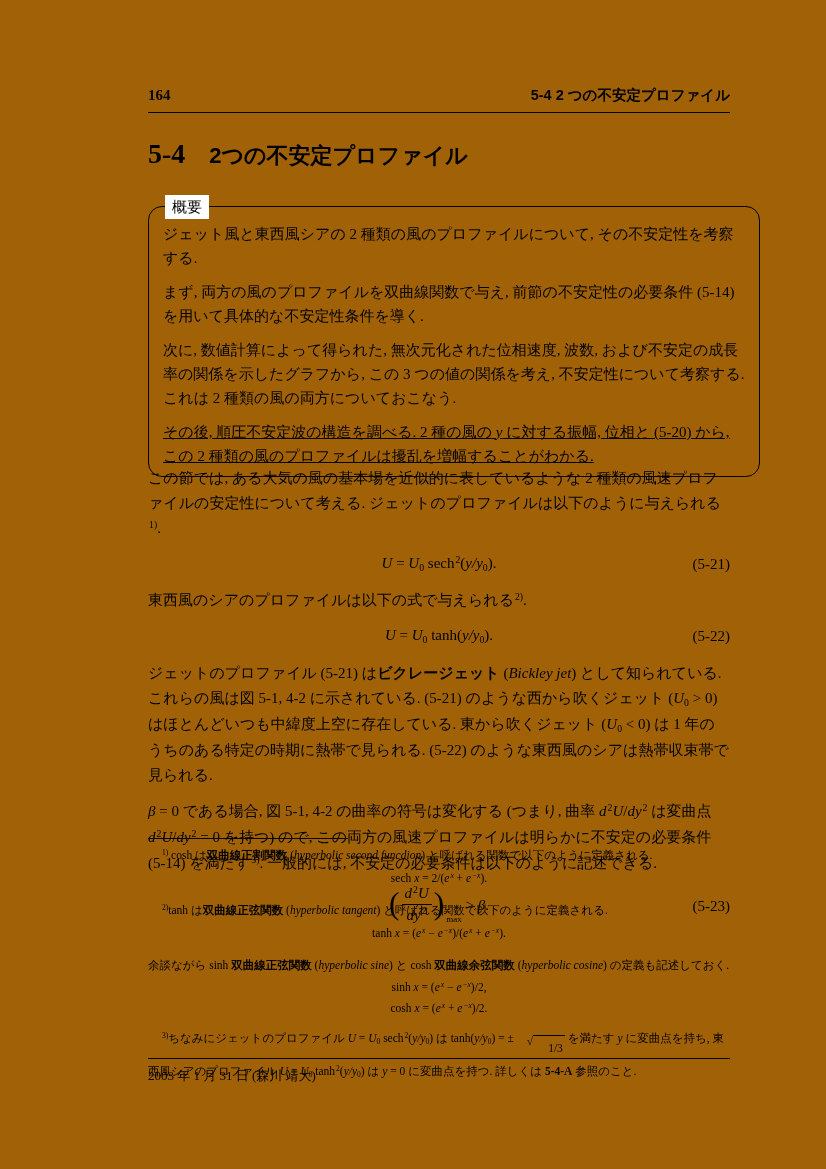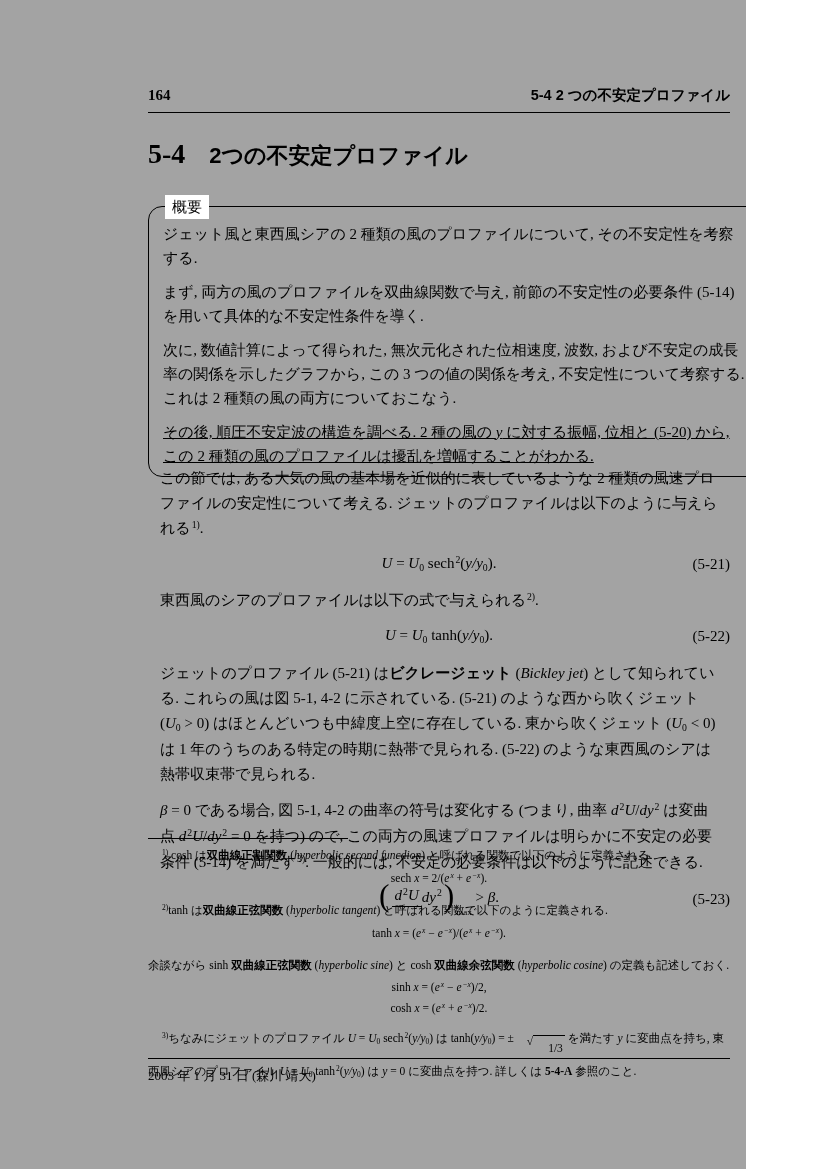--- a/index.html
+++ b/index.html
@@ -1,16 +1,16 @@
 <!DOCTYPE html>
 <html><head>
 <meta charset="utf-8">
 <style>
   html,body{margin:0;padding:0;background:#ffffff;}
-  .page{position:relative;width:746px;height:1169px;background:#a3a3a3;color:#000;
+  .page{position:relative;width:826px;height:1169px;background:#a16207;color:#000;
         font-family:"Liberation Serif","DejaVu Serif",serif;overflow:hidden;}
   .col{position:absolute;left:148px;width:582px;}
 
   
   .header{top:86px;display:flex;justify-content:space-between;align-items:baseline;
           border-bottom:1.2px solid #000;padding-bottom:7px;}
   .h-left{display:flex;gap:22px;align-items:baseline;}
   .pgnum{font-weight:bold;font-size:15px;}
   .h-title{font-family:"Liberation Sans","DejaVu Sans",sans-serif;font-weight:bold;font-size:14.5px;}
 
@@ -21,21 +21,21 @@
 
   
   .abstract{top:206px;border:1.6px solid #000;border-radius:14px;
             padding:15px 14px 8px;font-size:15px;line-height:24px;}
   .ab-label{position:absolute;top:-12px;left:16px;background:#fff;padding:0 7px;font-size:15px;}
   .ab-p{margin:0 0 10px;}
   .ab-p:last-child{margin-bottom:0;text-decoration:underline;}
 
   
   .main{top:466px;font-size:15px;line-height:25px;}
-  .bpara{margin:0 12px 9px;}
+  .bpara{margin:0 0 9px;}
   .beta-para{margin-top:11px;}
   .eqrow{position:relative;text-align:center;margin:9px 0 11px;}
   .eqrow.tall{margin:8px 0 2px;}
   .eqnum{position:absolute;right:0;top:50%;transform:translateY(-50%);}
 
   
   .fnotes{top:838px;font-size:11.5px;line-height:19px;}
   .fnrule{width:200px;border-top:1px solid #000;margin-bottom:7px;}
   .fn{margin:0 0 3px;text-indent:13px;}
   .fn.noind{text-indent:0;}
@@ -47,21 +47,21 @@
   .pfooter{top:1058px;border-top:1px solid #000;padding-top:8px;font-size:13px;}
 
   
   .s-i{font-style:italic;}
   .s-b{font-weight:bold;font-family:"Liberation Sans","DejaVu Sans",sans-serif;}
   .s-bf{font-weight:bold;}
   .s-sup{font-size:0.65em;position:relative;top:-0.55em;margin-left:1px;}
   .s-sub{font-size:0.65em;position:relative;top:0.3em;}
   .s-bigp{font-size:2.1em;font-weight:300;vertical-align:middle;position:relative;top:-3px;}
   .s-lowsub{font-size:0.6em;position:relative;top:1.4em;margin-left:2px;}
-  .frac{display:inline-flex;flex-direction:row;align-items:center;vertical-align:middle;
+  .frac{display:inline-flex;flex-direction:column;align-items:center;vertical-align:middle;
         line-height:1.25;margin:0 2px;position:relative;top:-2px;}
   .frac .fnum{border-bottom:1px solid #000;padding:0 3px 1px;}
   .frac .fden{padding-top:1px;}
   .sqrt{display:inline-flex;vertical-align:-3px;}
   .sqsym{line-height:1.1;}
   .sqbody{border-top:1px solid #000;padding:6px 2px;line-height:1.2;}
 </style>
 </head>
 <body>
 

